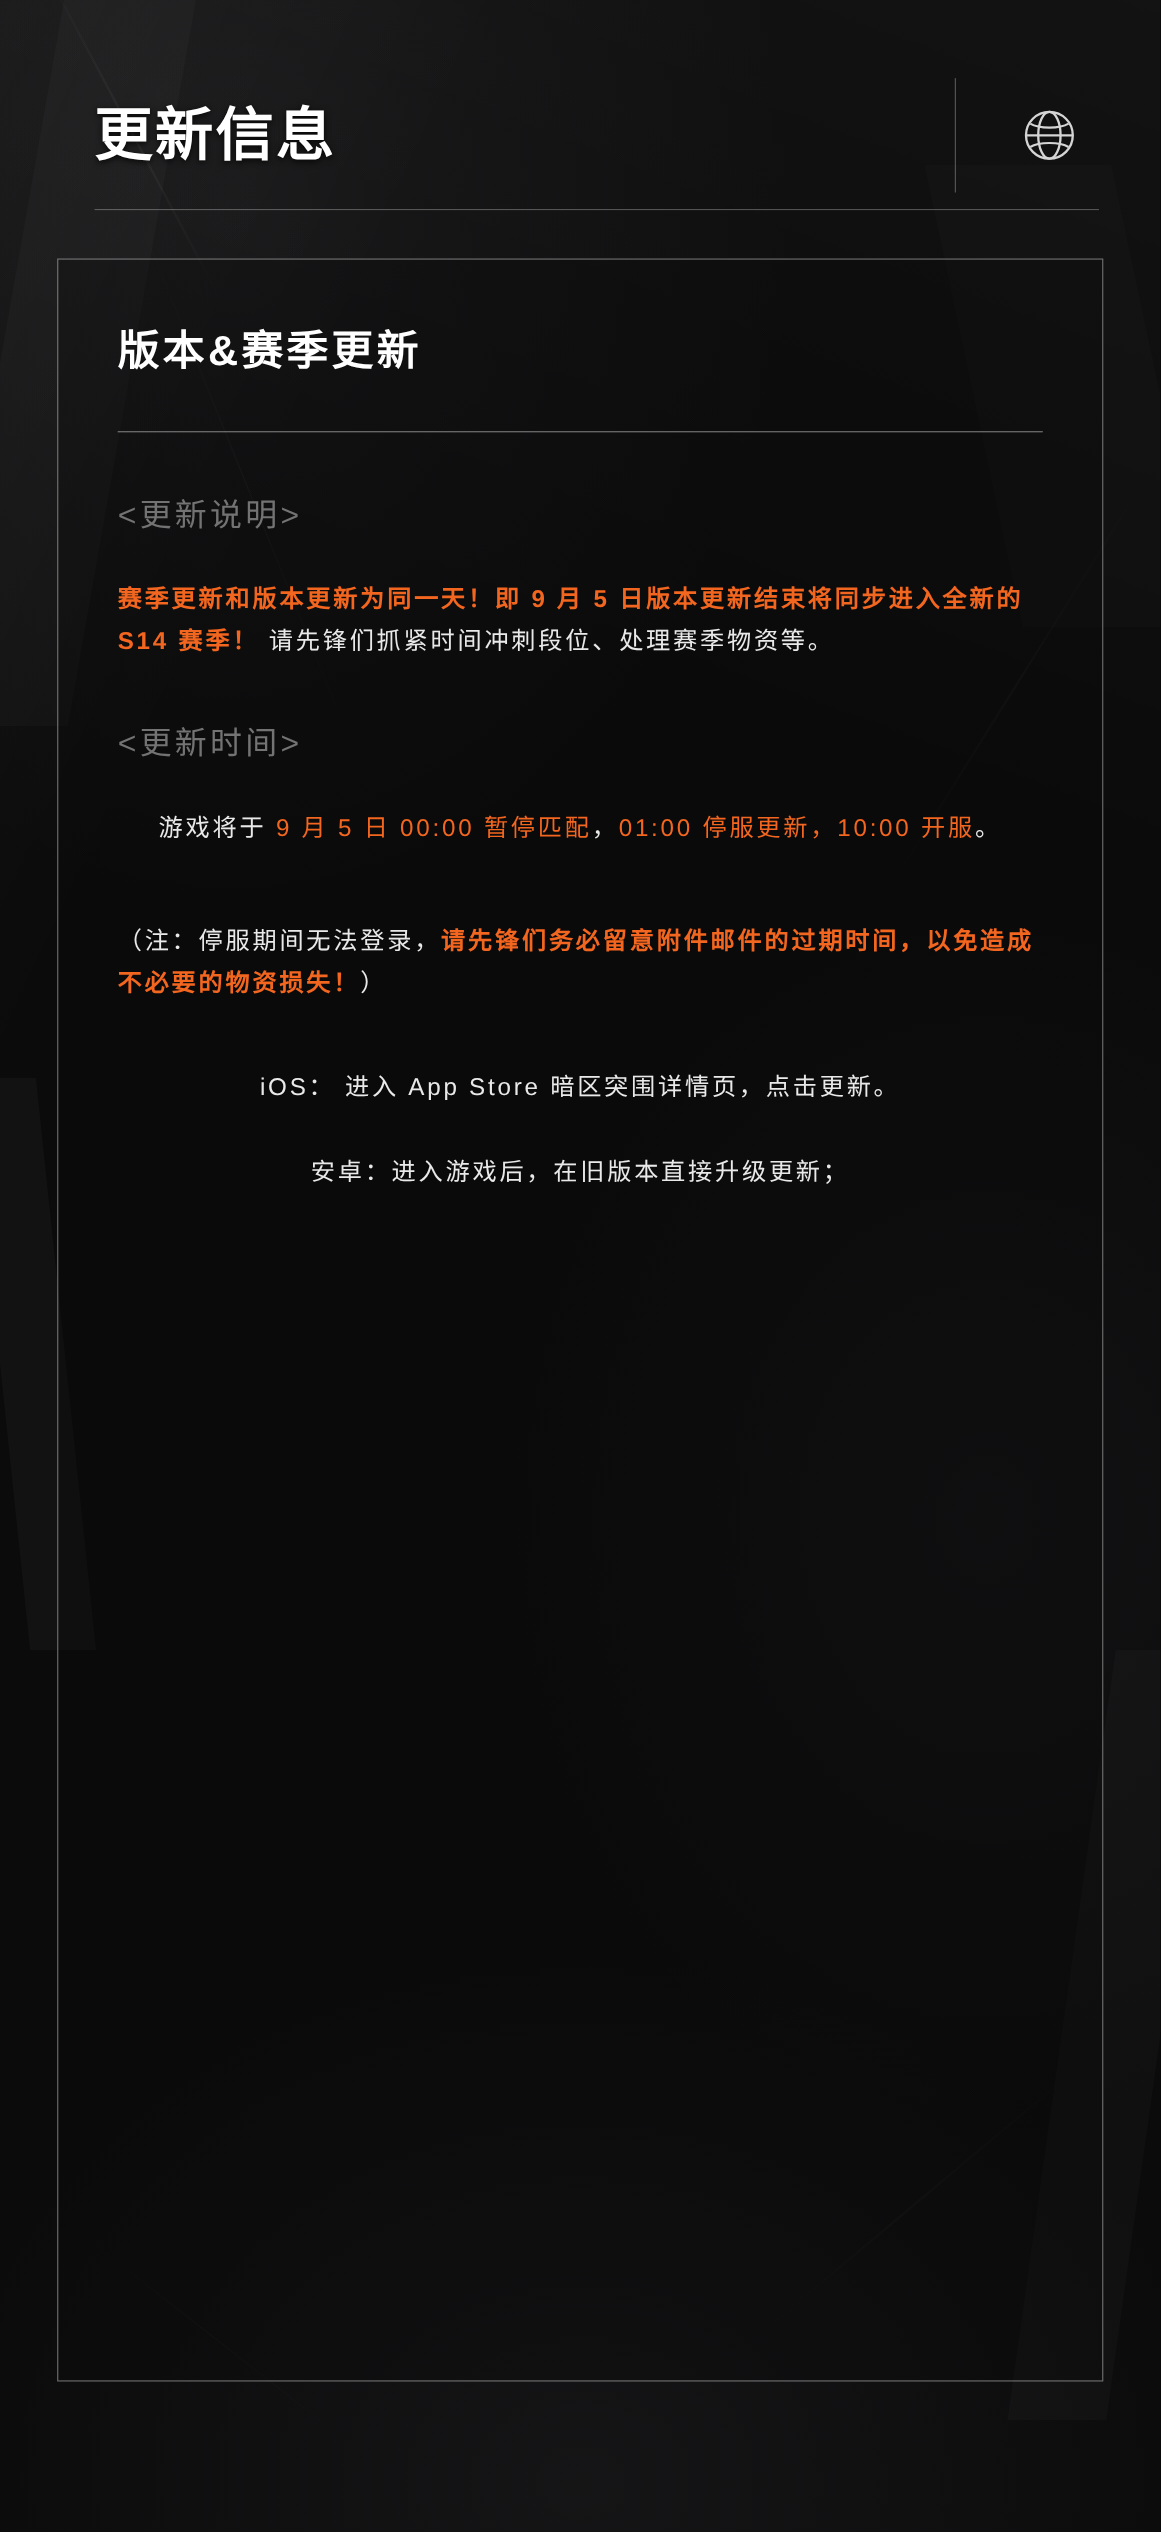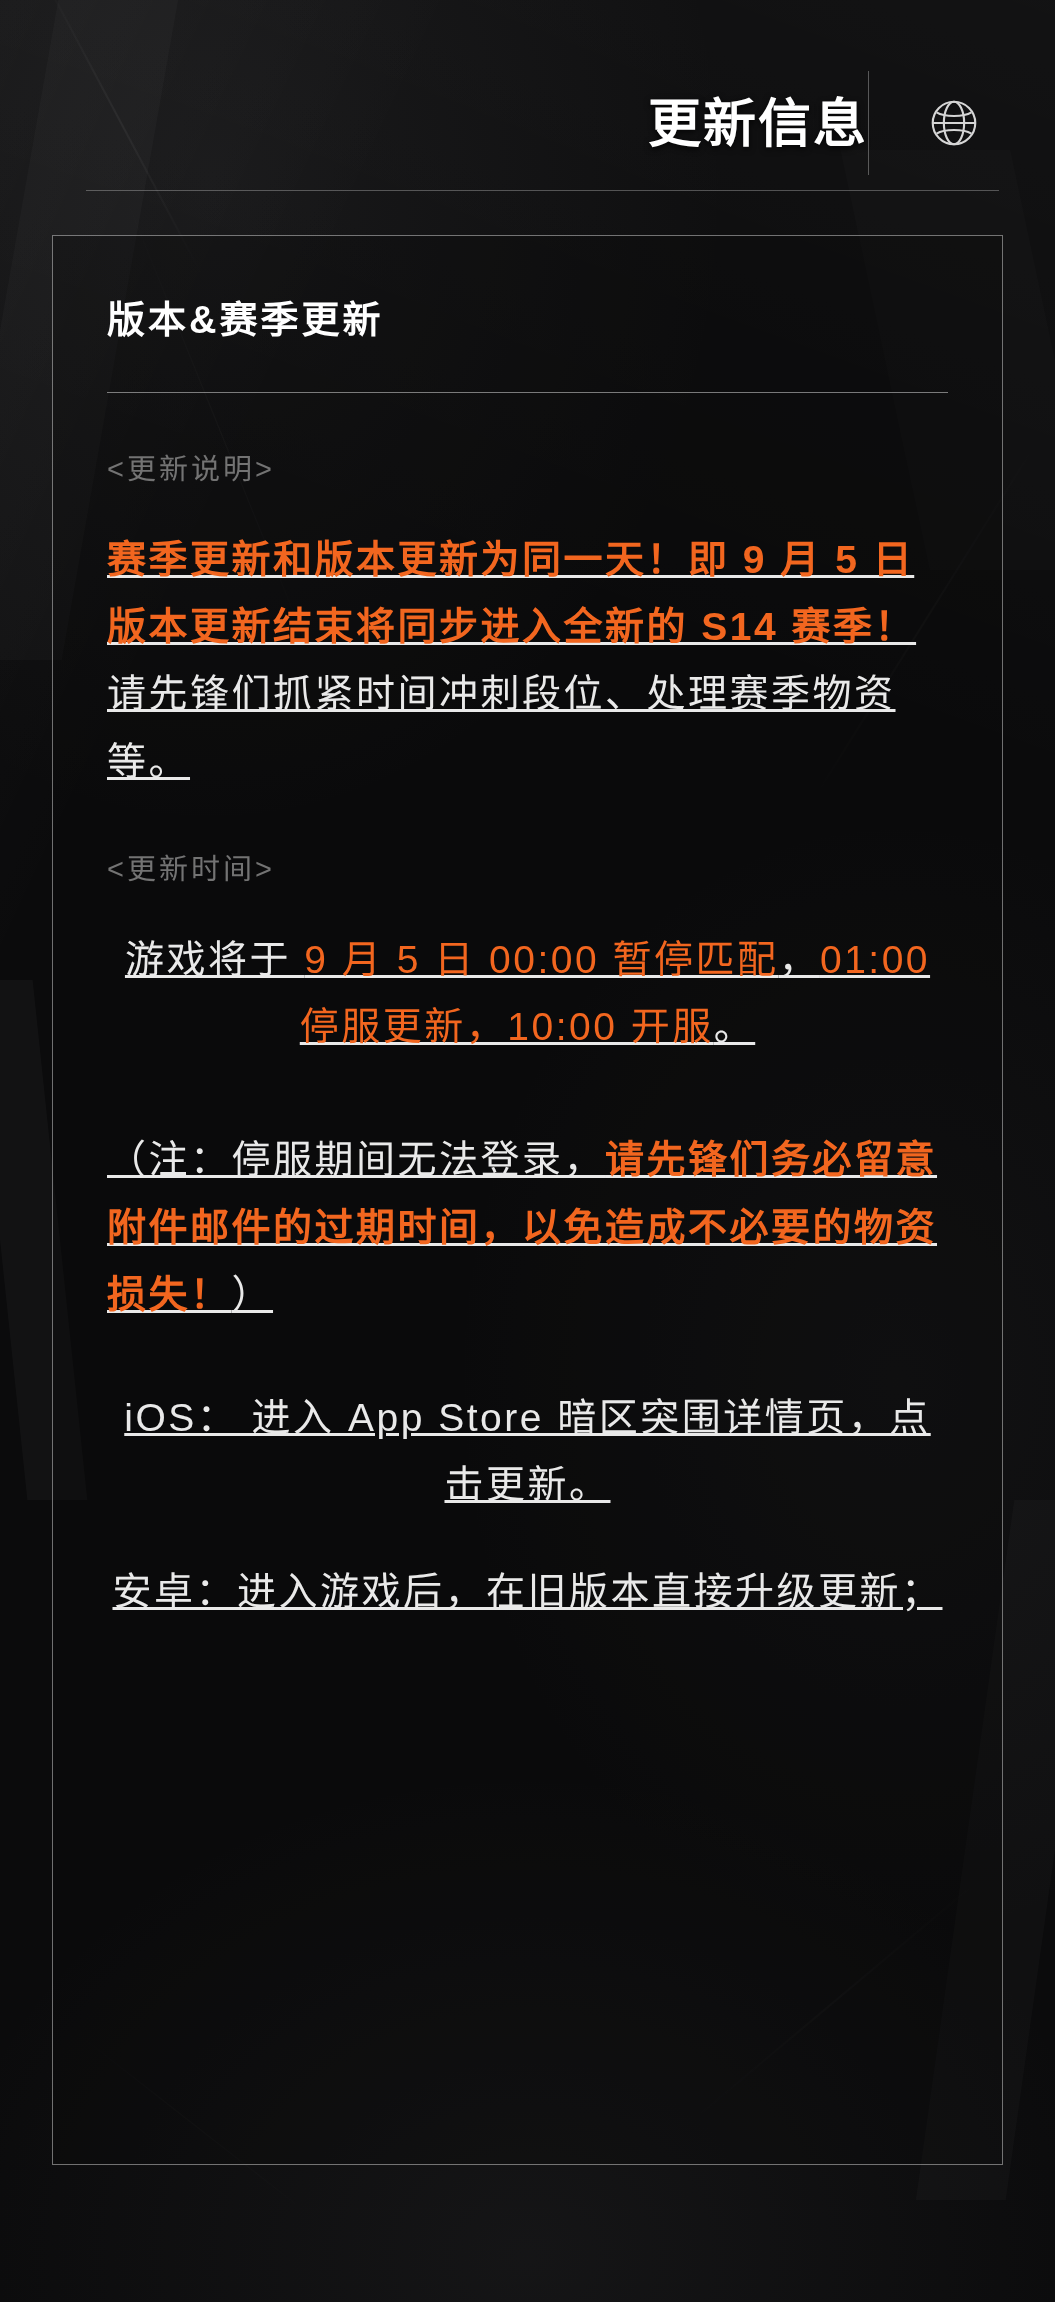--- a/index.html
+++ b/index.html
@@ -56,21 +56,21 @@
     position: relative;
     z-index: 2;
     width: 1055px;
     box-sizing: border-box;
   }
 
   
   .header {
     display: flex;
     align-items: center;
-    justify-content: flex-end;
+    justify-content: space-between;
     padding: 56px 56px 0 86px;
     box-sizing: border-box;
     height: 190px;
   }
   .header-title {
     font-family: "DejaVu Sans", "Liberation Sans", sans-serif;
     font-size: 53px;
     font-weight: 700;
     letter-spacing: 2px;
     color: #ffffff;
@@ -126,27 +126,26 @@
 
   .section-head {
     color: #737373;
     font-size: 29px;
     letter-spacing: 3px;
     font-weight: 400;
     margin: 0 0 38px 0;
     line-height: 1.3;
   }
   .para {
-    font-size: 39px;
+    font-size: 22px;
     line-height: 1.72;
     letter-spacing: 2.5px;
     color: #e9e9e9;
     margin: 0 0 50px 0;
     font-weight: 400;
-    text-decoration: underline;
   }
   .para.tight { margin-bottom: 40px; text-align: center; }
   .para.gap-lg { margin-bottom: 56px; }
   .hl {
     color: #f2661f;
     font-weight: 700;
   }
   .hl-light {
     color: #f2661f;
     font-weight: 400;

